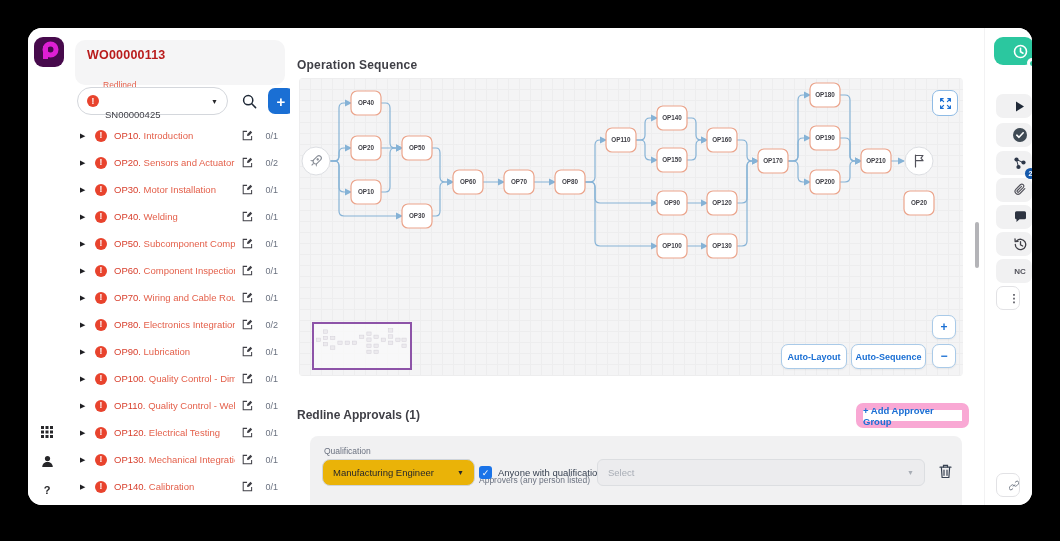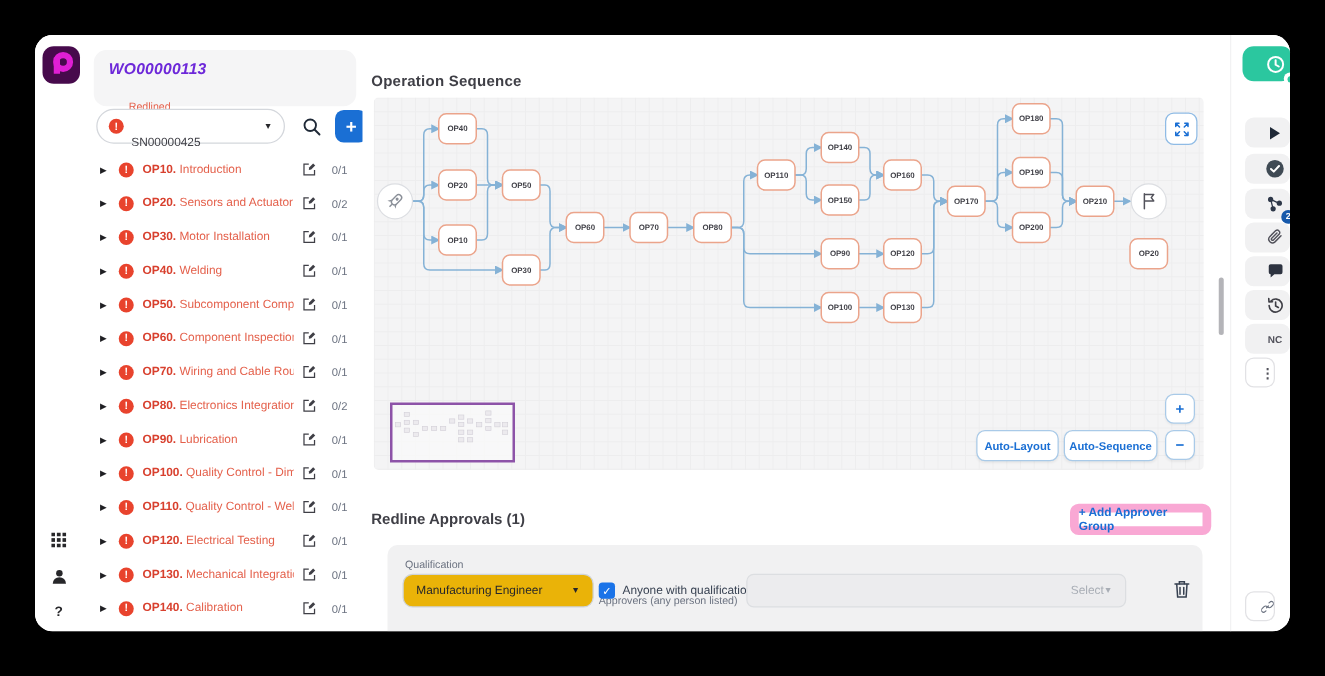--- a/index.html
+++ b/index.html
@@ -8,37 +8,37 @@
     border-radius:14px;overflow:hidden;}
   
   .left-rail{position:absolute;left:0;top:0;bottom:0;width:38px;background:#fff;}
   .logo{position:absolute;left:6px;top:9px;width:30px;height:30px;border-radius:9px;background:#470a4c;}
   .rail-bottom{position:absolute;left:0;bottom:8px;width:38px;display:flex;flex-direction:column;align-items:center;gap:15px;}
   .rail-bottom .ric{width:14px;height:14px;display:flex;align-items:center;justify-content:center;color:#27272a;cursor:pointer;}
   .qmark{font-size:11px;font-weight:bold;color:#3f3f46;}
   
   .sidebar{position:absolute;left:38px;top:0;bottom:0;width:224px;background:#fff;}
   .wo-card{position:absolute;left:9px;top:12px;width:210px;height:45px;background:#f5f5f6;border-radius:10px;padding:8px 12px;box-sizing:border-box;}
-  .wo-num{font-size:12.5px;font-weight:bold;color:#6d28d9;letter-spacing:.2px;font-style:italic;}
+  .wo-num{font-size:12.5px;font-weight:bold;color:#b91c1c;letter-spacing:.2px;}
   .wo-status{font-size:8.5px;color:#e4604b;margin-top:18px;padding-left:16px;}
   .sn-row{position:absolute;left:11px;top:59px;width:208px;height:28px;}
   .sn-select{position:absolute;left:0;top:0;width:151px;height:28px;border:1px solid #d4d7dc;border-radius:14px;
     background:#fff;display:flex;align-items:center;padding:0 9px;box-sizing:border-box;gap:6px;cursor:pointer;}
   .sn-text{font-size:9.5px;color:#3f3f46;flex:1;margin-top:27px;}
   .caret{font-size:7px;color:#27272a;}
   .warn{width:12px;height:12px;border-radius:50%;background:#e8432d;color:#fff;font-size:8.5px;font-weight:bold;
     display:inline-flex;align-items:center;justify-content:center;flex:none;line-height:1;}
   .search-btn{position:absolute;left:160px;top:2px;width:24px;height:24px;display:flex;align-items:center;justify-content:center;cursor:pointer;}
   .add-sn-btn{position:absolute;left:191px;top:1px;width:26px;height:26px;background:#1a6fd4;border-radius:7px;color:#fff;
     font-size:15px;display:flex;align-items:center;justify-content:center;cursor:pointer;font-weight:bold;line-height:1;}
   .ops{position:absolute;left:0;top:94px;bottom:0;width:224px;overflow:hidden;}
   .op-row{height:27px;display:flex;align-items:center;padding:0 12px 0 14px;box-sizing:border-box;gap:7px;cursor:pointer;}
   .op-caret{font-size:7px;color:#1f1f23;flex:none;width:8px;}
   .op-label{font-size:9.5px;white-space:nowrap;overflow:hidden;flex:1;}
-  .op-code{font-weight:bold;color:#d8402e;}
+  .op-code{font-weight:normal;color:#d8402e;}
   .op-title{color:#e4604b;}
   .op-count{font-size:9px;color:#6b7280;flex:none;}
   
   .main{position:absolute;left:262px;top:0;bottom:0;width:695px;background:#fff;}
   .main-title{position:absolute;left:7px;top:30px;font-size:12px;font-weight:bold;color:#3f3f46;letter-spacing:.2px;}
   .canvas{position:absolute;left:9px;top:50px;width:664px;height:298px;border-radius:4px;background-color:#f4f4f5;
     background-image:linear-gradient(#ededee 1px,transparent 1px),linear-gradient(90deg,#ededee 1px,transparent 1px);
     background-size:11px 11px;overflow:hidden;}
   .flow-svg{position:absolute;left:0;top:0;}
   .expand-btn{position:absolute;left:633px;top:12px;width:24px;height:24px;background:rgba(255,255,255,.95);
@@ -55,22 +55,22 @@
   .add-approver{position:absolute;left:566px;top:375px;width:113px;height:25px;background:#fff;border:7px solid #f9a8d4;
     border-radius:7px;color:#1a6fd4;font-size:9.5px;font-weight:bold;display:flex;align-items:center;justify-content:center;cursor:pointer;box-sizing:border-box;}
   .approval-panel{position:absolute;left:20px;top:408px;width:652px;height:69px;background:#f1f1f2;border-radius:8px 8px 0 0;}
   .fld-label{position:absolute;font-size:8.5px;color:#6b7280;}
   .qual-select{position:absolute;left:12px;top:23px;width:153px;height:27px;background:#eab308;border:1px solid #cfd4da;border-radius:8px;
     display:flex;align-items:center;padding:0 10px;box-sizing:border-box;cursor:pointer;}
   .qual-text{font-size:9.5px;color:#27272a;flex:1;}
   .chk-row{position:absolute;left:169px;top:30px;display:flex;align-items:center;gap:6px;}
   .chk{width:13px;height:13px;background:#1a73e8;border-radius:3px;color:#fff;font-size:9px;display:flex;align-items:center;justify-content:center;cursor:pointer;}
   .chk-label{font-size:9.5px;color:#374151;}
-  .appr-select{position:absolute;left:287px;top:23px;width:304px;height:27px;background:#ececee;border:1px solid #dcdee1;border-radius:6px;
-    display:flex;align-items:center;padding:0 10px;box-sizing:border-box;cursor:not-allowed;text-align:right;}
+  .appr-select{position:absolute;left:287px;top:23px;width:328px;height:27px;background:#ececee;border:1px solid #dcdee1;border-radius:6px;
+    display:flex;align-items:center;padding:0 10px;box-sizing:border-box;cursor:not-allowed;}
   .appr-ph{font-size:9.5px;color:#a8adb5;flex:1;}
   .appr-caret{color:#a8adb5;}
   .trash-btn{position:absolute;left:626px;top:25px;width:18px;height:20px;display:flex;align-items:center;justify-content:center;cursor:pointer;}
   
   .right-rail{position:absolute;right:0;top:0;bottom:0;width:47px;background:#fff;border-left:1px solid #f2f2f3;}
   .rr-btn{position:absolute;left:11px;width:24px;height:24px;border-radius:7px;background:#f1f1f2;
     display:flex;align-items:center;justify-content:center;cursor:pointer;padding-left:12px;}
   .rr-green{left:9px;width:28px;height:28px;background:#2bc79f;border-radius:9px;}
   .rr-outline{background:#fff;border:1px solid #e2e2e5;box-sizing:border-box;}
   .rr-badge{position:absolute;right:-4px;bottom:-4px;min-width:11px;height:11px;border-radius:6px;background:#1659ab;color:#fff;

